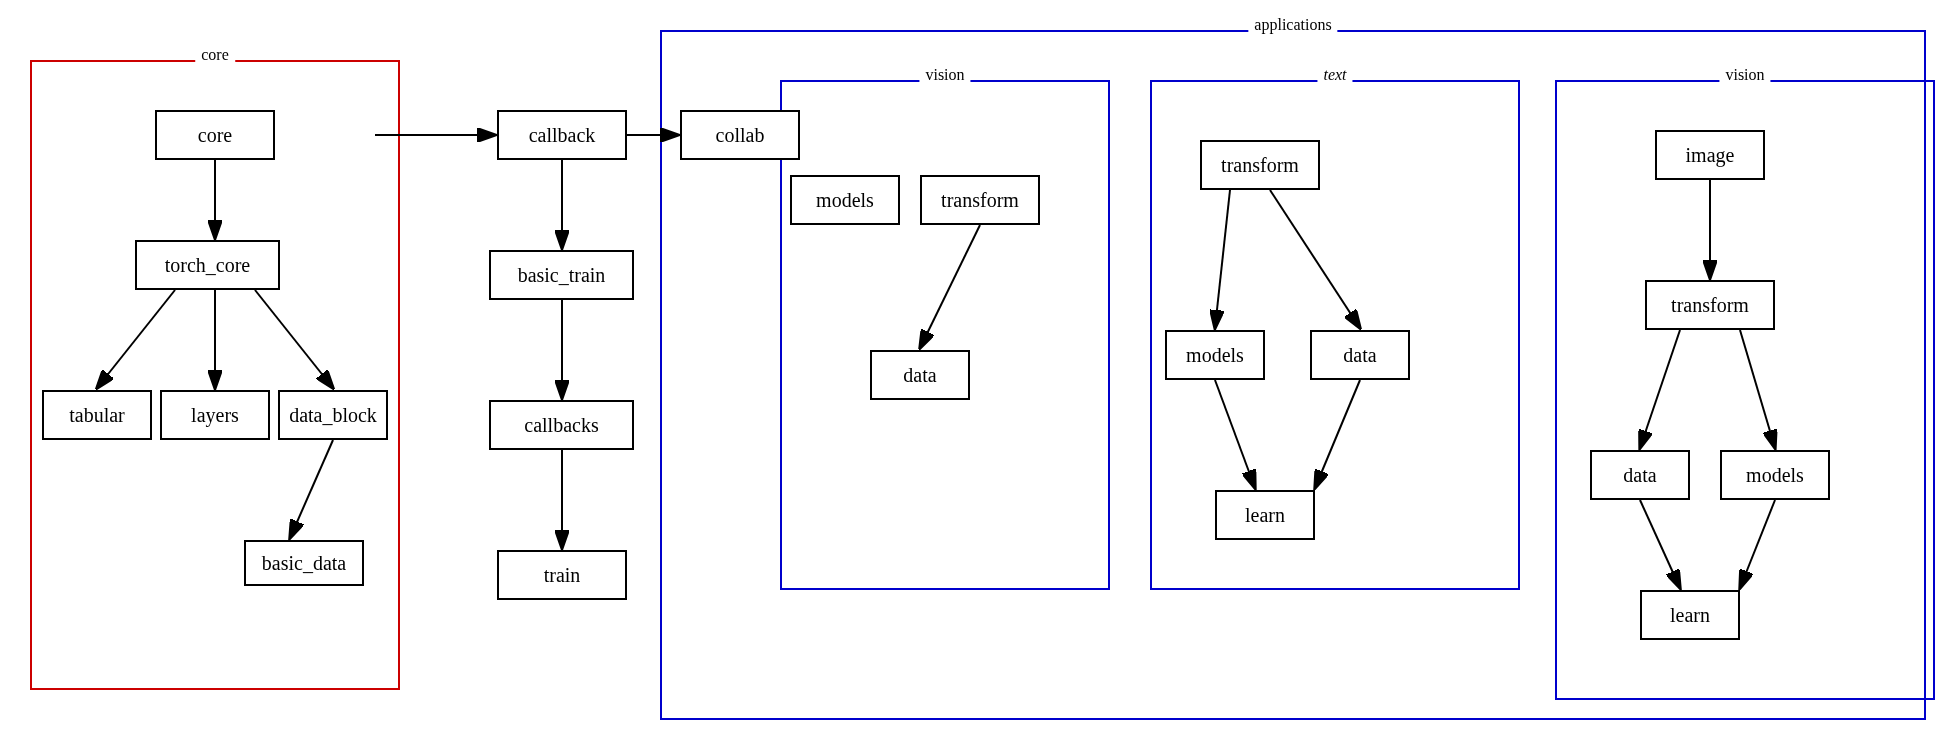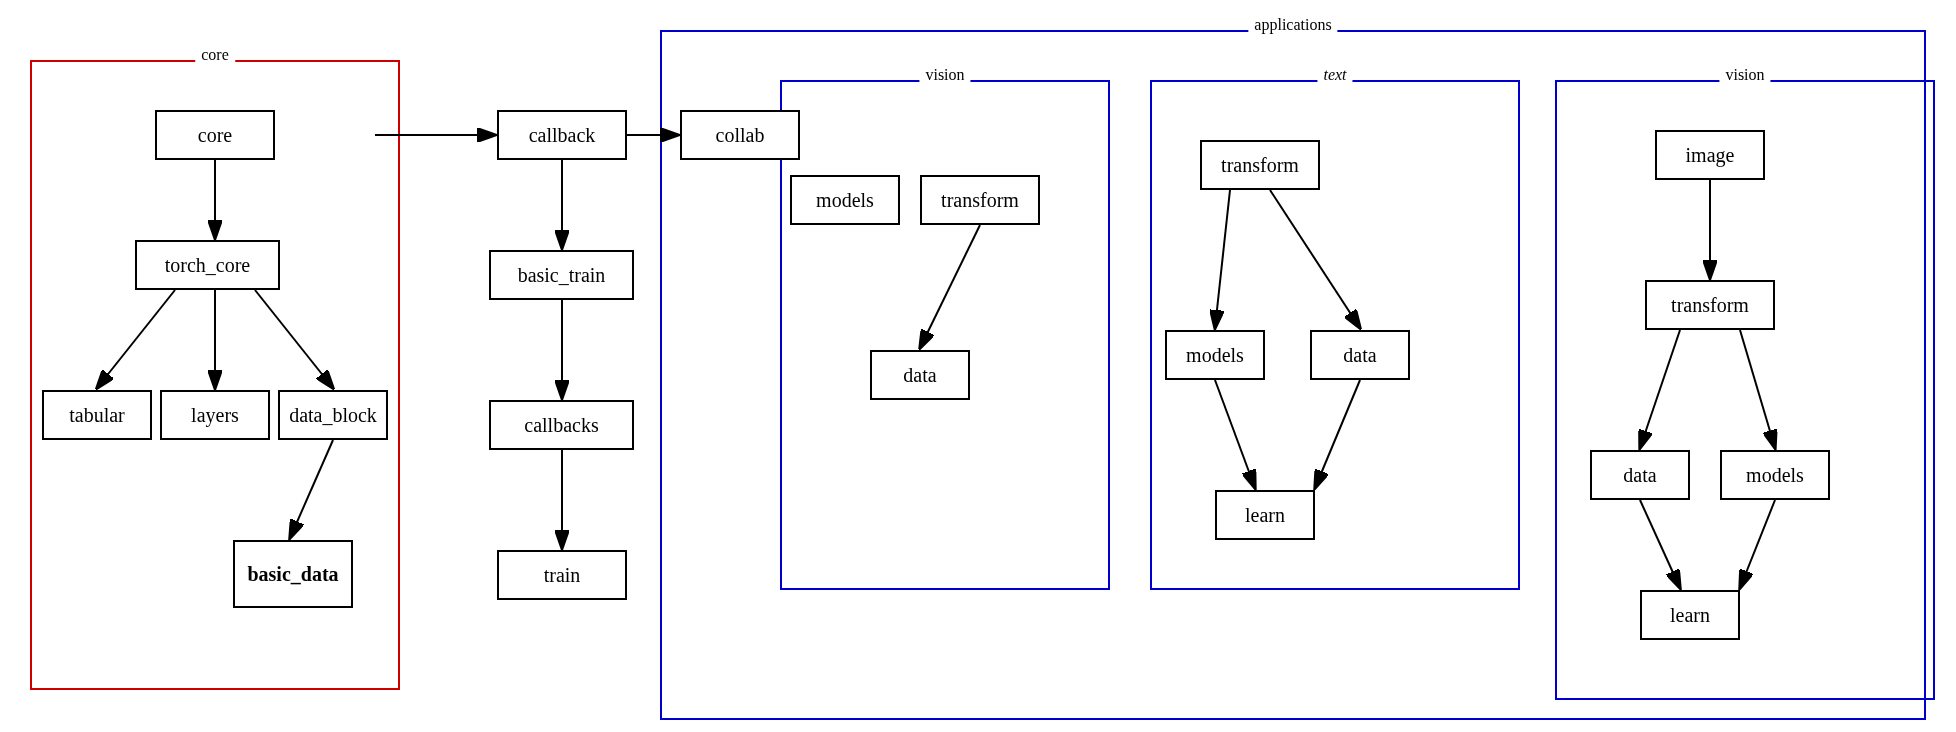--- a/index.html
+++ b/index.html
@@ -93,21 +93,21 @@
   </div>
 
   <div class="node" style="left:160px; top:390px; width:110px; height:50px;">
     <span>layers</span>
   </div>
 
   <div class="node" style="left:278px; top:390px; width:110px; height:50px;">
     <span>data_block</span>
   </div>
 
-  <div class="node" style="left:233px; top:540px; width:120px; height:68px;font-weight:bold;">
+  <div class="node" style="left:244px; top:540px; width:120px; height:46px;">
     <span>basic_data</span>
   </div>
 
   <div class="node" style="left:497px; top:110px; width:130px; height:50px;">
     <span>callback</span>
   </div>
 
   <div class="node" style="left:489px; top:250px; width:145px; height:50px;">
     <span>basic_train</span>
   </div>

